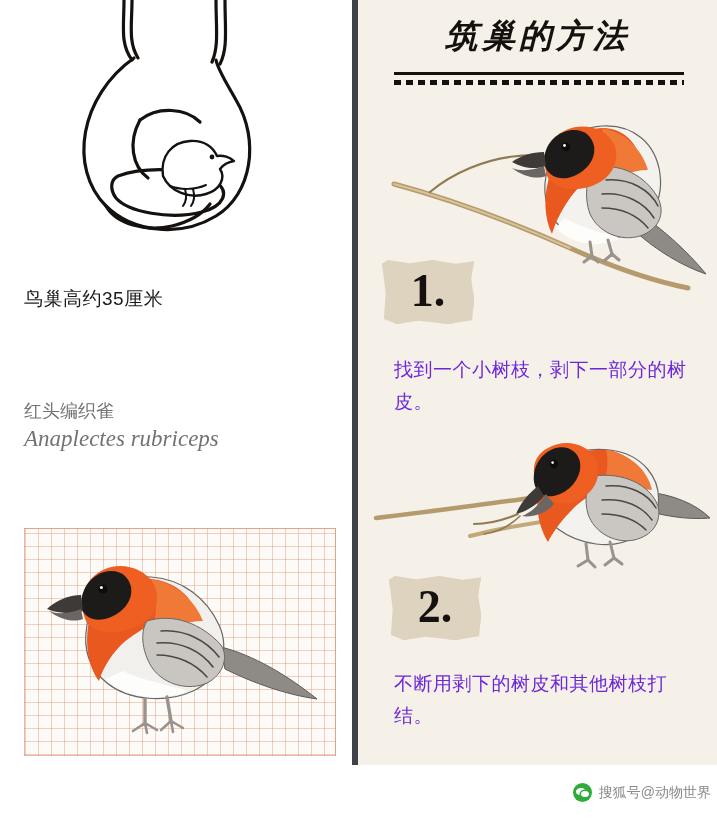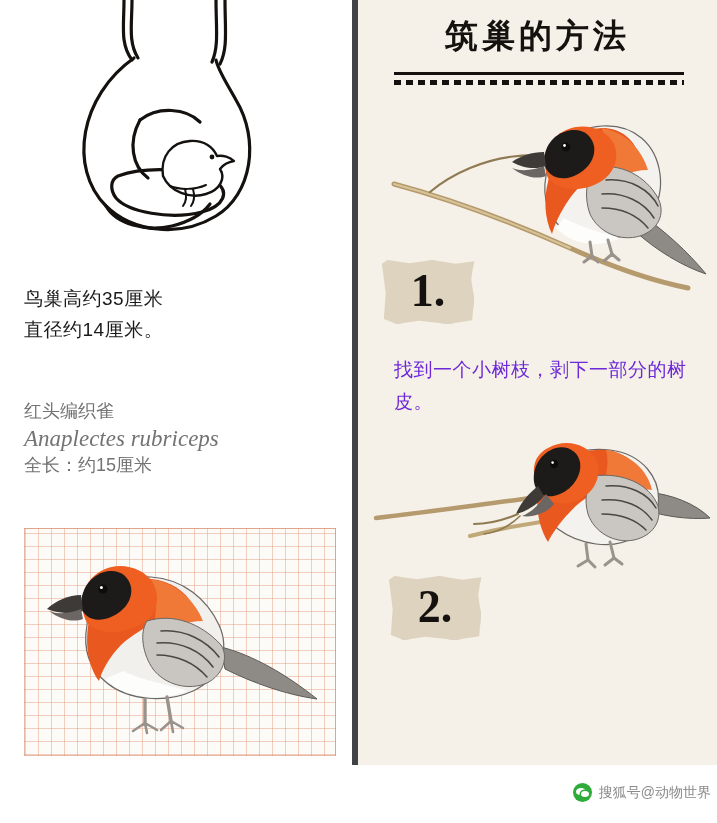--- a/index.html
+++ b/index.html
@@ -104,20 +104,21 @@
     position: absolute;
     left: 0;
     top: 14px;
     width: 359px;
     text-align: center;
     font-family: "Liberation Serif", serif;
     font-weight: bold;
     font-size: 33px;
     letter-spacing: 4px;
     color: #14110f;
+    font-style: italic;
   }
 
   .title-rule {
     position: absolute;
     left: 36px;
     top: 72px;
     width: 290px;
     height: 14px;
   }
   .title-rule .r1 {
@@ -249,27 +250,25 @@
           <path d="M150 186 C160 190, 175 190, 186 185"></path>
           <path d="M165 189 C167 196, 166 202, 163 206"></path>
           <path d="M173 189 C175 196, 174 202, 171 206"></path>
         </g>
         <circle cx="192" cy="157" r="2.4" fill="#14110f"></circle>
       </svg>
     </div>
 
     <div class="nest-caption">
       <div>鸟巢高约35厘米</div>
-      <div>直径约14厘米。</div>
     </div>
 
     <div class="species-block">
       <div>红头编织雀</div>
       <div class="sci">Anaplectes rubriceps</div>
-      <div>全长：约15厘米</div>
     </div>
 
     <div class="bird-photo">
       <svg width="310" height="226" viewBox="0 0 310 226" xmlns="http://www.w3.org/2000/svg">
 
         <path d="M196 118 C228 126, 262 146, 292 170 C262 166, 228 154, 200 140 Z" fill="#8e8b86" stroke="#5c5a57" stroke-width="1"></path>
 
         <path d="M62 96 C64 66, 92 46, 126 48 C158 50, 182 70, 194 96 C206 122, 194 150, 168 162 C142 174, 104 172, 82 154 C62 138, 58 118, 62 96 Z" fill="#f2f0ed" stroke="#6a6764" stroke-width="1.2"></path>
 
         <path d="M64 92 C70 66, 96 48, 126 50 C146 52, 160 62, 168 76 C148 86, 118 96, 96 116 C84 128, 76 144, 74 152 C62 136, 60 112, 64 92 Z" fill="#e8581f"></path>
@@ -396,20 +395,21 @@
           <path d="M162 96 C152 106, 140 112, 126 114" fill="none" stroke="#8f7a52" stroke-width="1.6" stroke-linecap="round"></path>
 
           <g stroke="#9a938c" stroke-width="3" fill="none" stroke-linecap="round">
             <path d="M228 124 L230 140 M252 122 L256 138"></path>
             <path d="M230 140 L220 146 M230 140 L237 147"></path>
             <path d="M256 138 L247 145 M256 138 L264 144"></path>
           </g>
         </svg>
       </div>
       <div class="step-num">2.</div>
+      <div class="step-text">不断用剥下的树皮和其他树枝打结。</div>
     </div>
   </div>
 
   <div class="footer">
     <div class="footer-credit">
       <span class="wechat-badge"></span>
       <span>搜狐号@动物世界</span>
     </div>
   </div>
 

